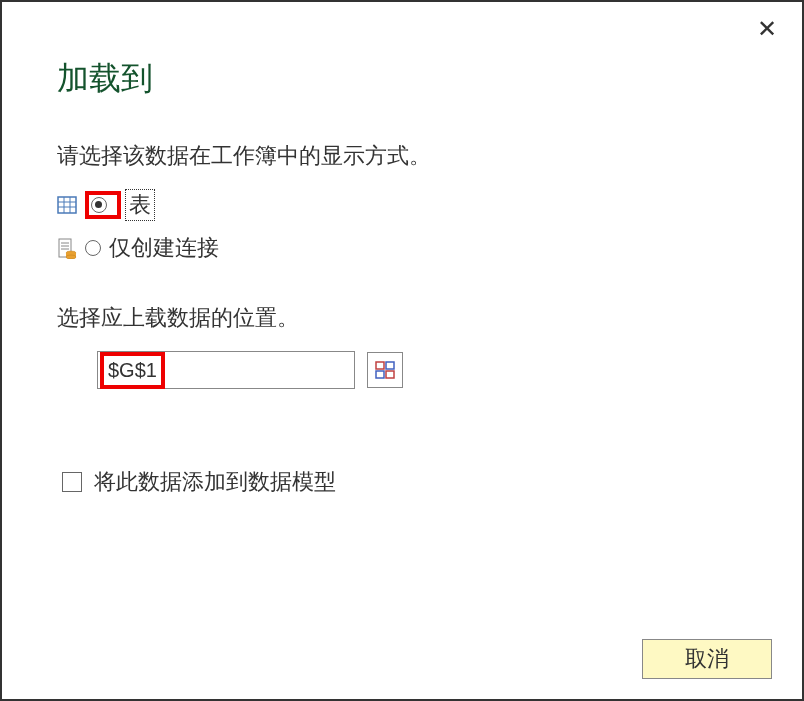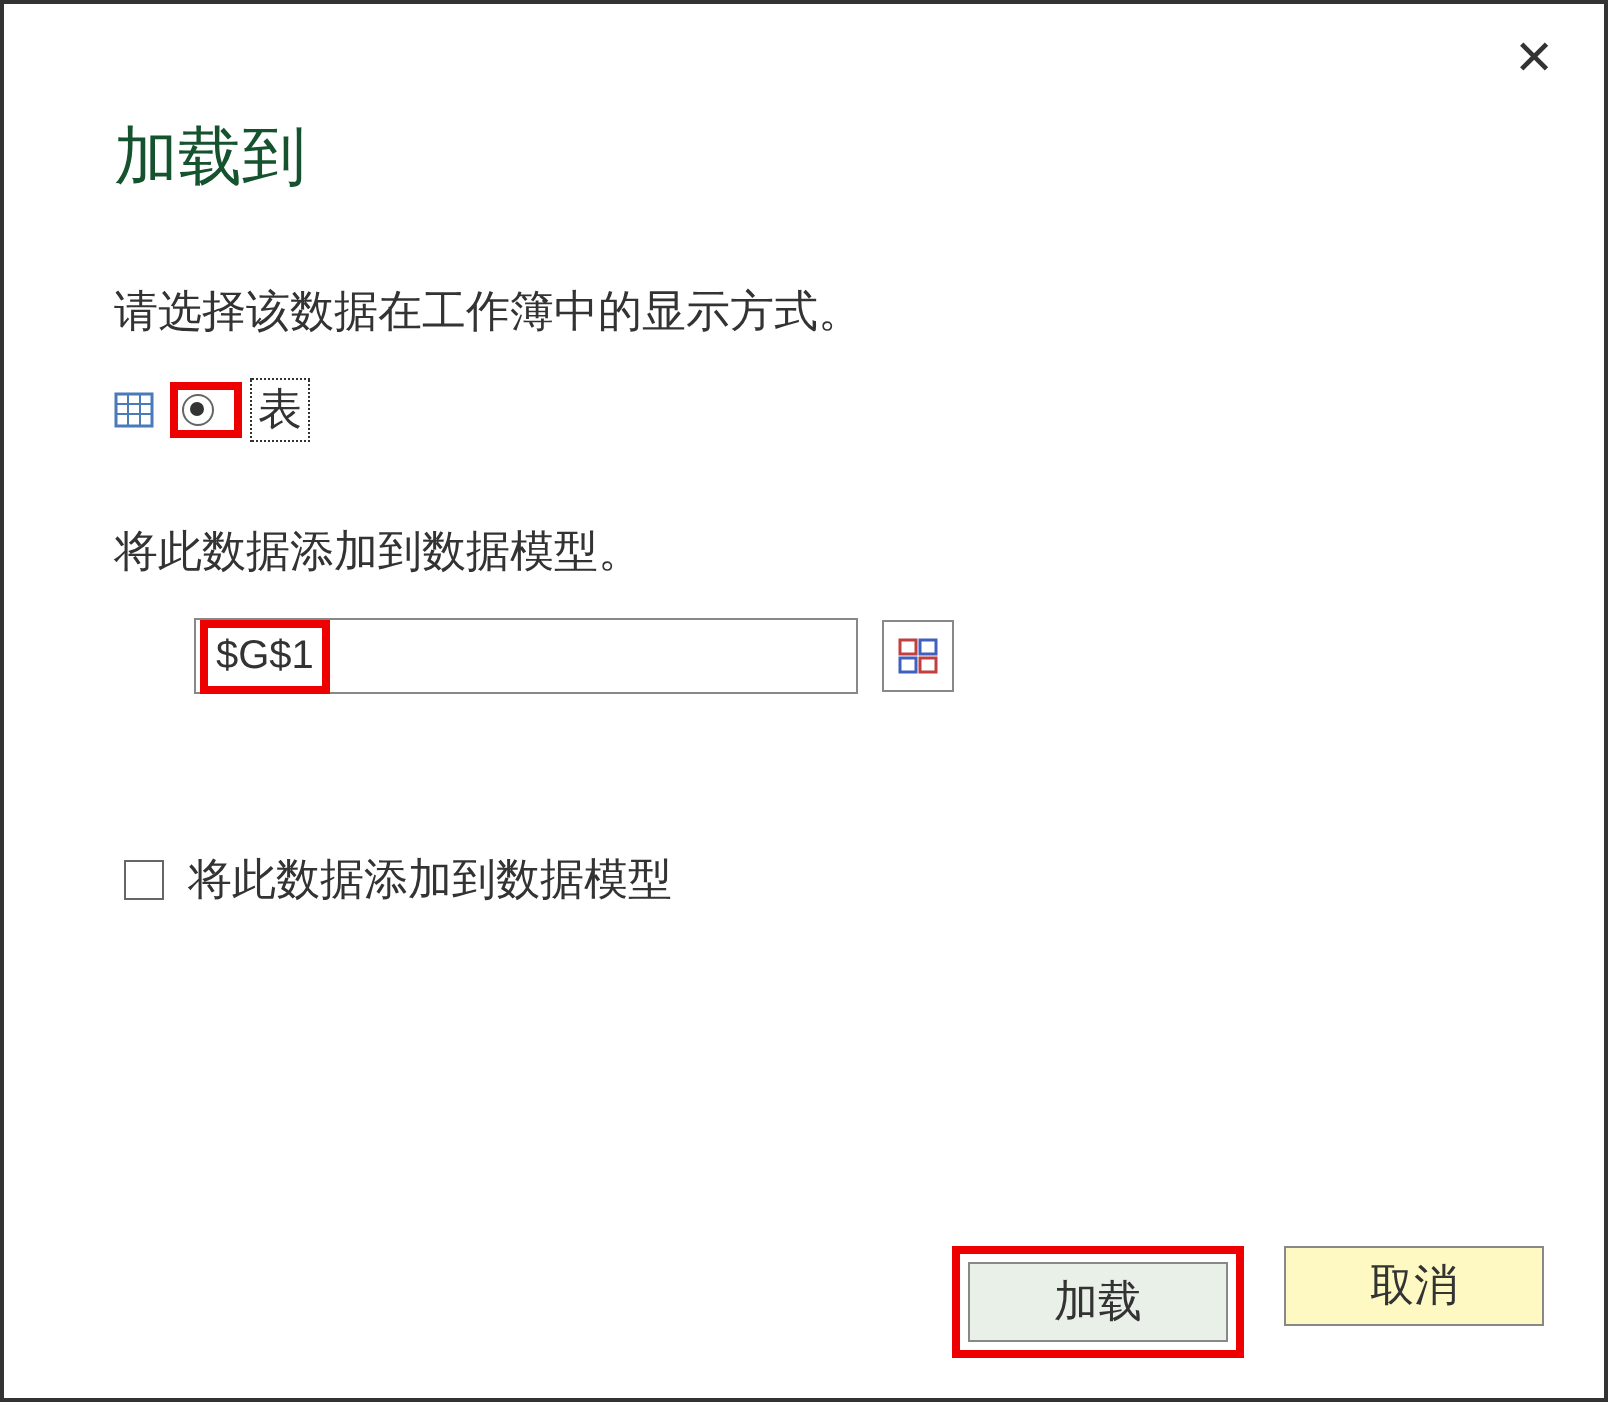--- a/index.html
+++ b/index.html
@@ -106,21 +106,21 @@
       padding-left: 5px;
     }
     .input-row {
       display: flex;
       align-items: center;
       margin-top: 8px;
       padding-left: 35px;
     }
     .input-container {
       border: 1px solid #888;
-      width: 332px;
+      width: 258px;
       height: 38px;
       display: flex;
       align-items: center;
       background: #fff;
       position: relative;
     }
     .input-red-box {
       border: 4px solid #e00;
       padding: 3px 4px;
       display: inline-block;
@@ -216,23 +216,38 @@
           <line x1="7" y1="1" x2="7" y2="17" stroke="#4a7ab8" stroke-width="1"></line>
           <line x1="13" y1="1" x2="13" y2="17" stroke="#4a7ab8" stroke-width="1"></line>
         </svg>
       </span>
       <span class="radio-red-border">
         <span class="radio selected"></span>
       </span>
       <span class="option-label dotted-focus">表</span>
     </div>
 
+    <div class="option-row">
+      <span class="icon-connection">
+        <svg viewBox="0 0 20 22">
+          <rect x="2" y="2" width="12" height="18" fill="#fff" stroke="#888" stroke-width="1"></rect>
+          <line x1="4" y1="6" x2="12" y2="6" stroke="#888" stroke-width="1"></line>
+          <line x1="4" y1="9" x2="12" y2="9" stroke="#888" stroke-width="1"></line>
+          <line x1="4" y1="12" x2="12" y2="12" stroke="#888" stroke-width="1"></line>
+          <ellipse cx="14" cy="16" rx="5" ry="2" fill="#e8a030" stroke="#c08020" stroke-width="0.5"></ellipse>
+          <rect x="9" y="16" width="10" height="4" fill="#e8a030"></rect>
+          <ellipse cx="14" cy="20" rx="5" ry="2" fill="#e8a030" stroke="#c08020" stroke-width="0.5"></ellipse>
+        </svg>
+      </span>
+      <span class="radio"></span>
+      <span class="option-label">仅创建连接</span>
+    </div>
 
     <div class="location-section">
-      <div class="section-label">将此数据添加到数据模型。</div>
+      <div class="section-label">选择应上载数据的位置。</div>
 
       <div class="location-options">
 
 
         <div class="input-row">
           <div class="input-container">
             <span class="input-red-box">
               <span>$G$1</span>
             </span>
           </div>
@@ -248,18 +263,15 @@
       </div>
     </div>
 
     <div class="checkbox-row">
       <span class="checkbox"></span>
       <span class="option-label">将此数据添加到数据模型</span>
     </div>
   </div>
 
   <div class="button-bar">
-    <div class="red-btn-wrap">
-      <button class="btn btn-primary">加载</button>
-    </div>
     <button class="btn">取消</button>
   </div>
 </div>
 
 </body></html>

